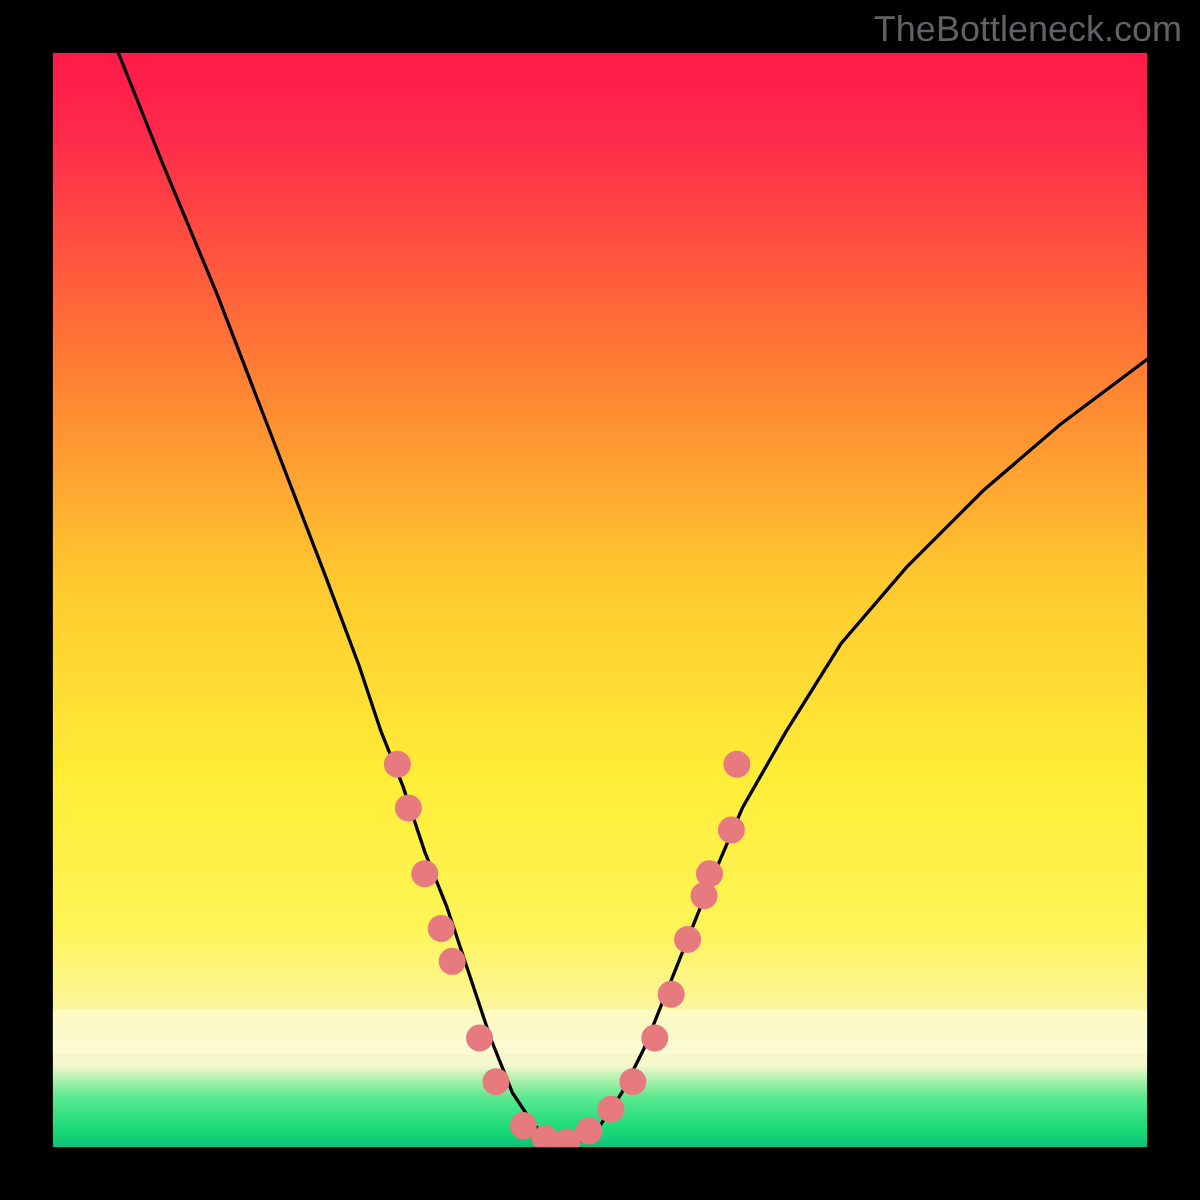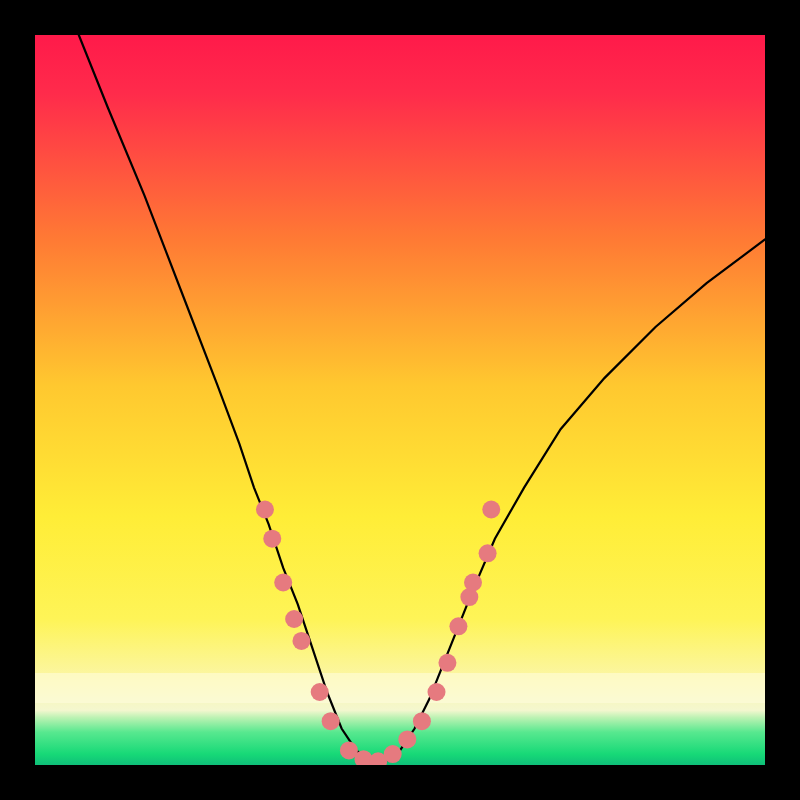--- a/index.html
+++ b/index.html
@@ -37,20 +37,21 @@
   }
   svg {
     display: block;
   }
 </style>
 </head>
 <body>
 
 <div class="frame">
 
+  <div class="attribution">TheBottleneck.com</div>
 
   <div class="plot-area">
     <svg id="chart-svg" width="730" height="730" viewBox="0 0 730 730">
       <defs>
 
         <linearGradient id="heat" x1="0" y1="0" x2="0" y2="1">
           <stop offset="0" stop-color="#ff1a4a"></stop>
           <stop offset="0.08" stop-color="#ff2b4b"></stop>
           <stop offset="0.28" stop-color="#ff7a34"></stop>
           <stop offset="0.48" stop-color="#ffc82f"></stop>

